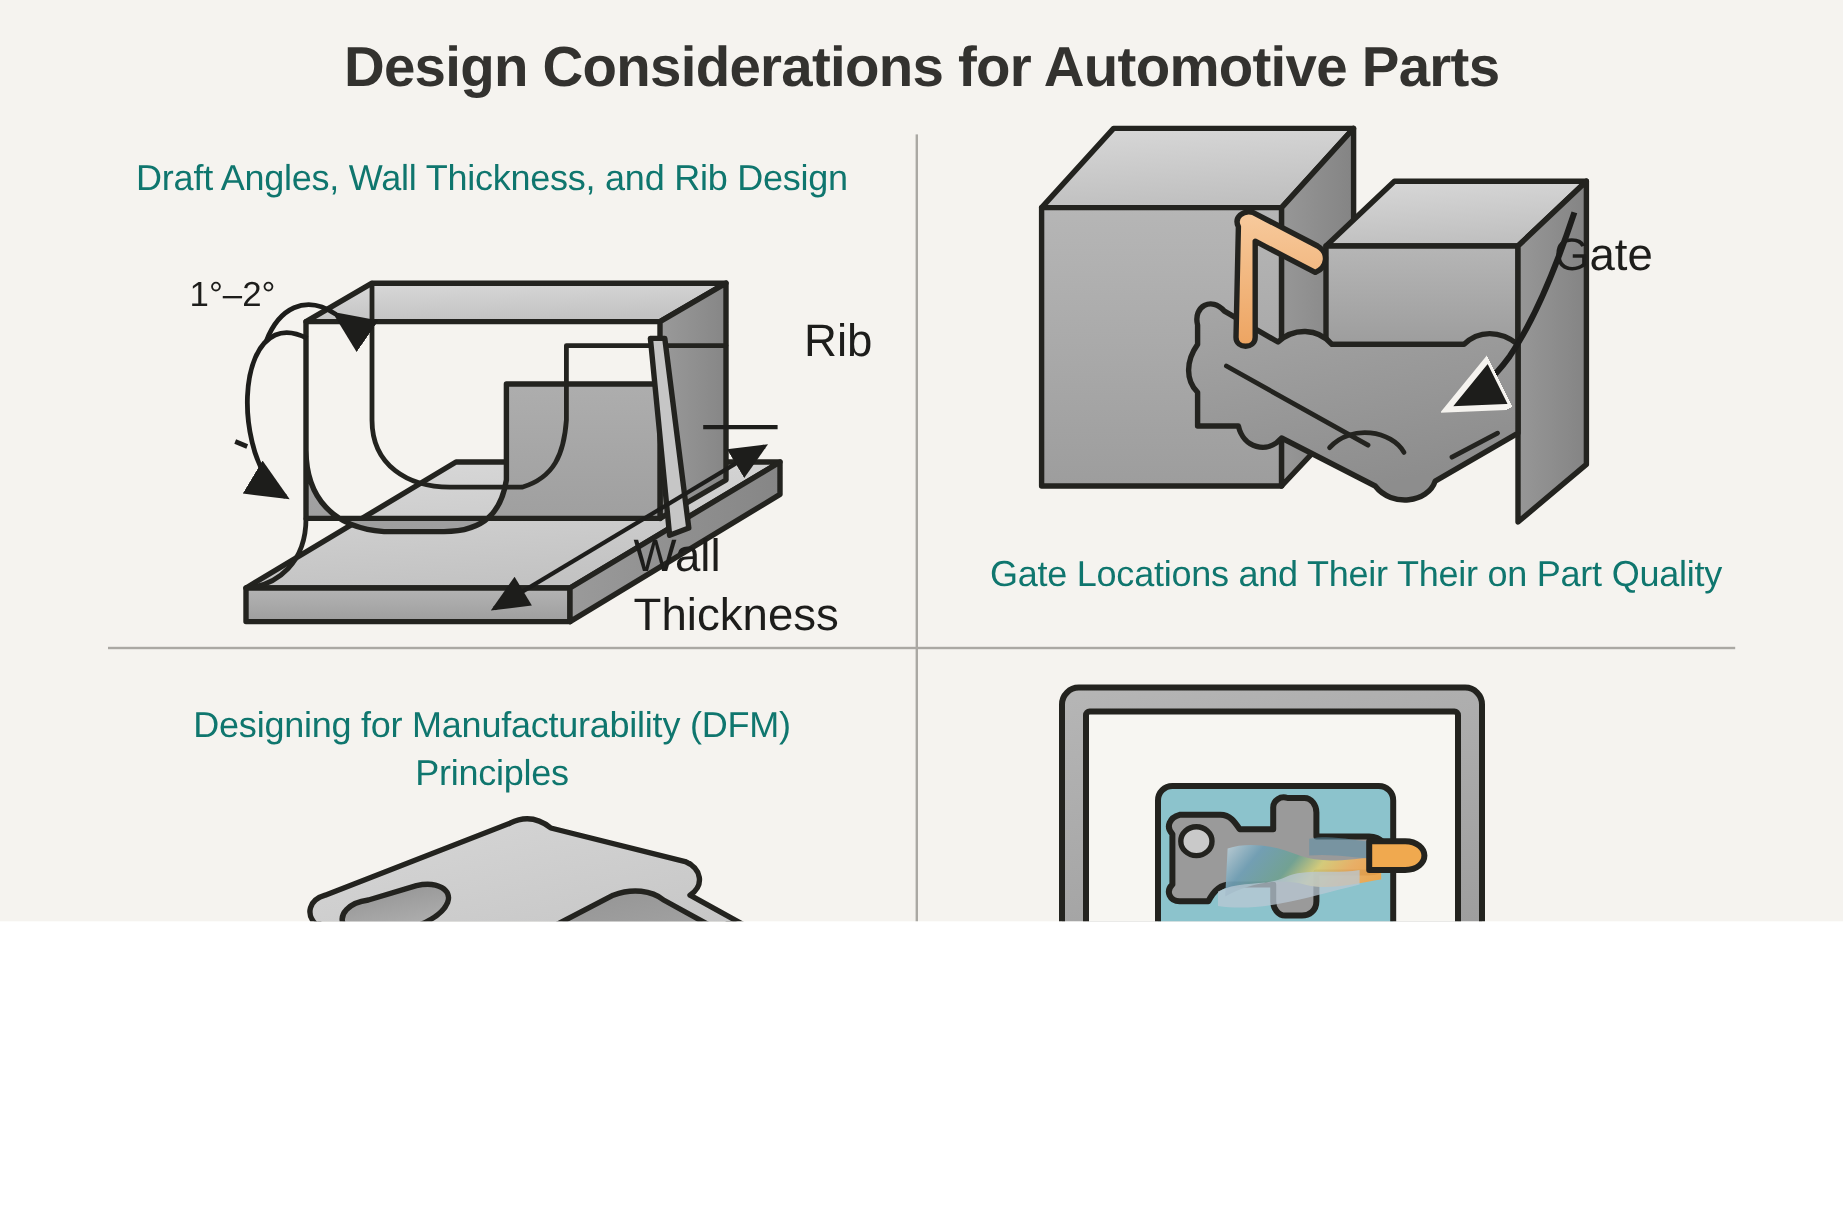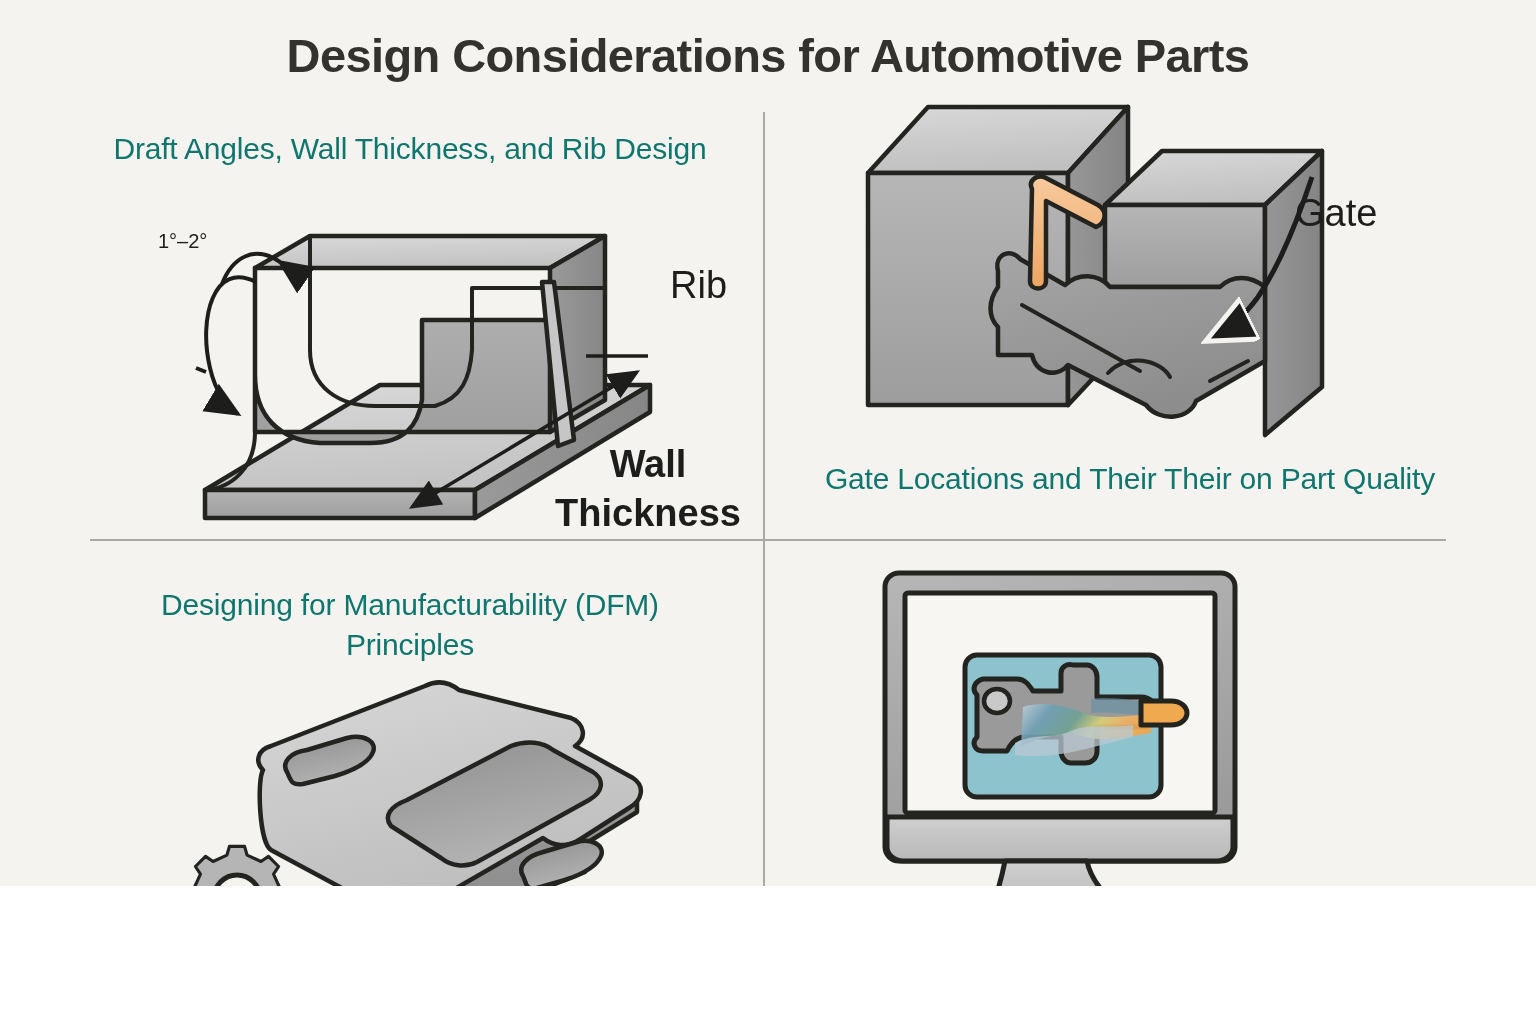--- a/index.html
+++ b/index.html
@@ -3,21 +3,21 @@
 <meta charset="utf-8">
 <style>
   html, body {
     margin: 0;
     padding: 0;
     background: #ffffff;
   }
   #stage {
     position: relative;
     width: 1536px;
-    height: 886px;
+    height: 768px;
     background: #f5f3ef;
     overflow: hidden;
     font-family: "Liberation Sans", sans-serif;
     color: #2b2b2b;
   }
   
   #title {
     position: absolute;
     left: 0;
     top: 30px;
@@ -62,23 +62,23 @@
   #cap-q4 { left: 820px; top: 935px; width: 600px; }
 
   
   .annot {
     position: absolute;
     font-size: 38px;
     font-weight: 500;
     color: #1d1d1b;
     white-space: nowrap;
   }
-  #annot-angle { left: 158px; top: 230px; font-size: 20px; }
+  #annot-angle { left: 158px; top: 230px; font-size: 29px; }
   #annot-rib   { left: 658px; top: 264px; margin-left: 12px; }
-  #annot-wall  { left: 548px; top: 440px; width: 200px; text-align: center; white-space: normal; line-height: 1.3; font-weight: bold; }
+  #annot-wall  { left: 528px; top: 440px; width: 200px; text-align: left; white-space: normal; line-height: 1.3; }
   #annot-gate  { left: 1295px; top: 192px; }
 
   svg { position: absolute; left: 0; top: 0; overflow: visible; }
   .art { position: absolute; }
 </style>
 </head>
 <body>
 
 <div id="stage">
 

